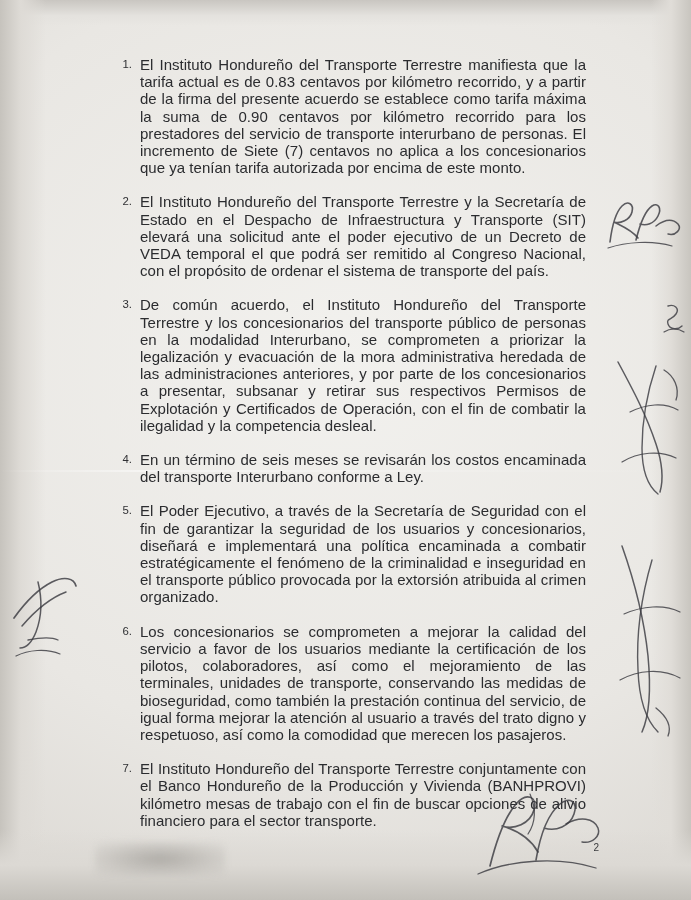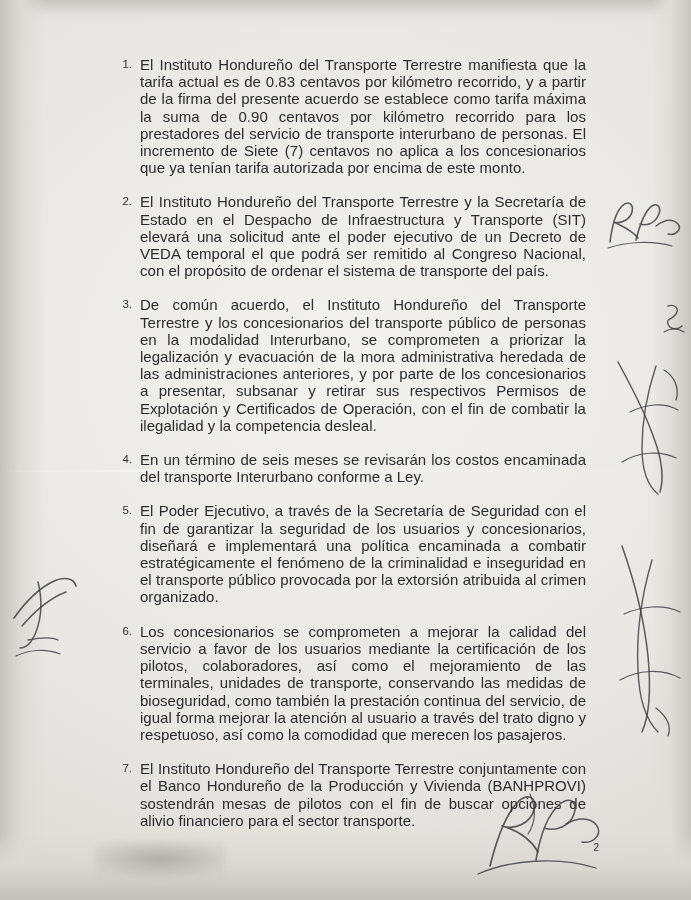--- a/index.html
+++ b/index.html
@@ -159,21 +159,21 @@
         <span class="txt">El Poder Ejecutivo, a través de la Secretaría de Seguridad con el fin de garantizar la seguridad de los usuarios y concesionarios, diseñará e implementará una política encaminada a combatir estratégicamente el fenómeno de la criminalidad e inseguridad en el transporte público provocada por la extorsión atribuida al crimen organizado.</span>
       </li>
 
       <li class="clause">
         <span class="num">6.</span>
         <span class="txt">Los concesionarios se comprometen a mejorar la calidad del servicio a favor de los usuarios mediante la certificación de los pilotos, colaboradores, así como el mejoramiento de las terminales, unidades de transporte, conservando las medidas de bioseguridad, como también la prestación continua del servicio, de igual forma mejorar la atención al usuario a través del trato digno y respetuoso, así como la comodidad que merecen los pasajeros.</span>
       </li>
 
       <li class="clause gap-before">
         <span class="num">7.</span>
-        <span class="txt">El Instituto Hondureño del Transporte Terrestre conjuntamente con el Banco Hondureño de la Producción y Vivienda (BANHPROVI) sostendrán mesas de pilotos con el fin de buscar opciones de alivio financiero para el sector transporte.</span>
+        <span class="txt">El Instituto Hondureño del Transporte Terrestre conjuntamente con el Banco Hondureño de la Producción y Vivienda (BANHPROVI) kilómetro mesas de trabajo con el fin de buscar opciones de alivio financiero para el sector transporte.</span>
       </li>
 
     </ol>
   </div>
 
   <div class="page-num">2</div>
 
   <div class="ink" id="sig-right-top">
     <svg width="80" height="70" viewBox="0 0 80 70">
       <path d="M4 46 C6 30 10 16 16 10 C22 4 28 8 26 16 C24 24 14 28 8 26 C16 30 26 34 32 42" stroke-width="1.6"></path>

